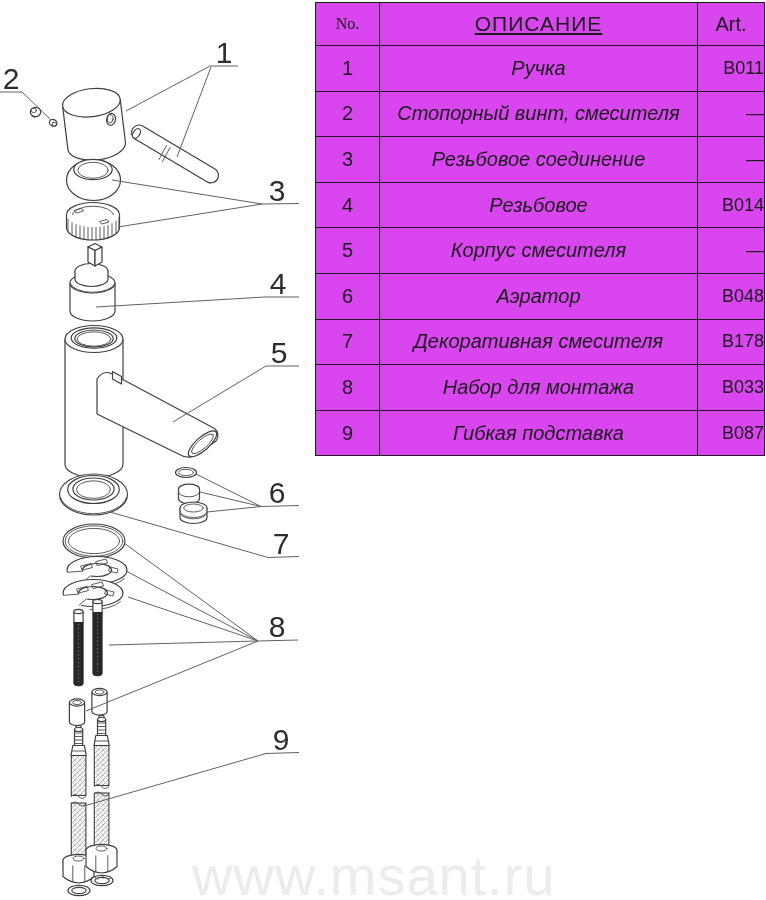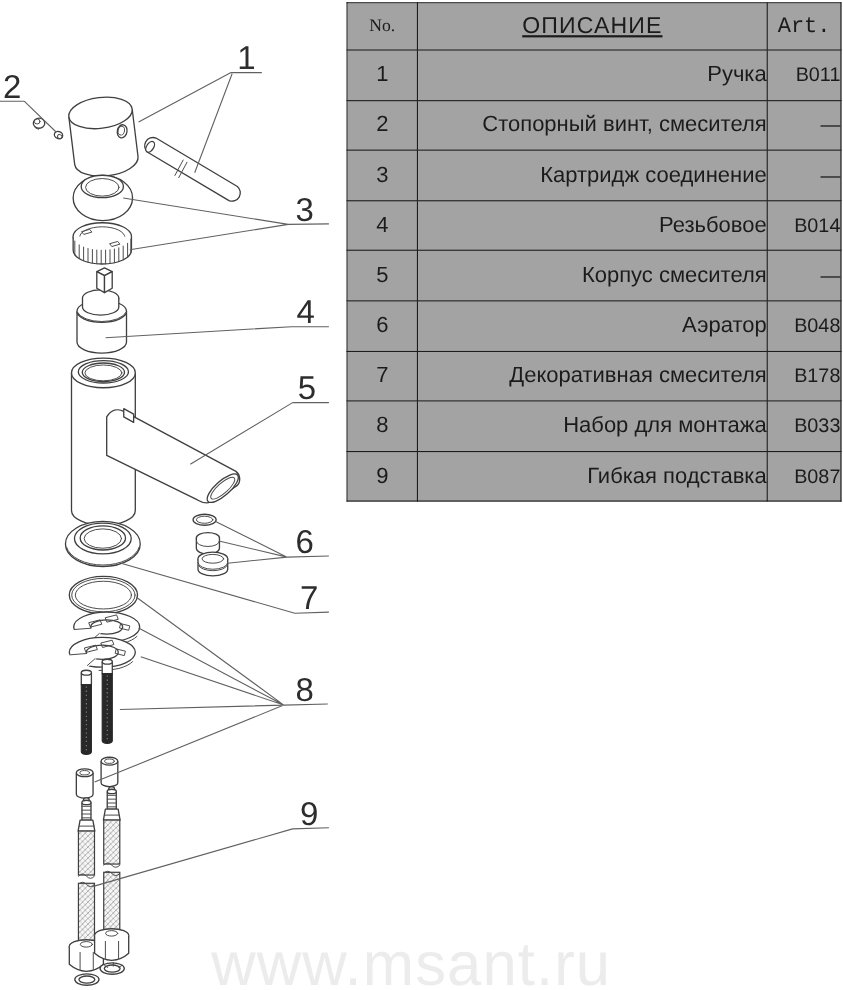--- a/index.html
+++ b/index.html
@@ -1,28 +1,28 @@
 <!DOCTYPE html>
 <html><head>
 <meta charset="utf-8">
 <style>
   html,body{margin:0;padding:0;background:#fff;}
   .page{position:relative;width:766px;height:900px;background:#fff;overflow:hidden;
         font-family:"Liberation Sans",sans-serif;color:#1b1b1b;}
   
   table.parts{position:absolute;left:315px;top:2px;border-collapse:collapse;table-layout:fixed;width:449px;}
   table.parts th,table.parts td{border:1.6px solid #1d1d1d;padding:0;vertical-align:middle;
-        font-weight:400;background:#a3a3a3;}
+        font-weight:400;background:#d946ef;}
   table.parts th{height:42px;}
   table.parts td{height:44.6px;box-sizing:content-box;}
   th.c-no{font-family:"Liberation Serif",serif;font-size:16px;text-align:center;}
   th.c-desc{font-size:21px;text-align:center;letter-spacing:1px;text-decoration:underline;}
-  th.c-art{font-size:20px;text-align:center;font-family:Liberation Mono, monospace;}
+  th.c-art{font-size:20px;text-align:center;}
   td.c-no{font-size:20px;text-align:center;}
-  td.c-desc{font-size:20px;text-align:right;padding-left:21px;}
+  td.c-desc{font-size:20px;text-align:center;padding-left:21px;font-style:italic;}
   td.c-art{font-size:18px;text-align:right;}
   
   svg.diagram{position:absolute;left:0;top:0;}
   .thin{fill:none;stroke:#4a4a4a;stroke-width:0.9;stroke-linecap:round;}
   .fw{fill:#ffffff;stroke:#3f3f3f;stroke-width:1.2;stroke-linejoin:round;}
   .dark{fill:#282828;stroke:#282828;stroke-width:1;}
   .leader{fill:none;stroke:#616161;stroke-width:1;}
   .callout{font-family:"Liberation Sans",sans-serif;font-size:30px;fill:#2d2d2d;text-anchor:middle;}
   .erase{fill:#ffffff;stroke:none;}
   
@@ -222,21 +222,21 @@
         <td class="c-desc">Ручка</td>
         <td class="c-art">B011</td>
       </tr>
       <tr>
         <td class="c-no">2</td>
         <td class="c-desc">Стопорный винт, смесителя</td>
         <td class="c-art">—</td>
       </tr>
       <tr>
         <td class="c-no">3</td>
-        <td class="c-desc">Картридж соединение</td>
+        <td class="c-desc">Резьбовое соединение</td>
         <td class="c-art">—</td>
       </tr>
       <tr>
         <td class="c-no">4</td>
         <td class="c-desc">Резьбовое</td>
         <td class="c-art">B014</td>
       </tr>
       <tr>
         <td class="c-no">5</td>
         <td class="c-desc">Корпус смесителя</td>

